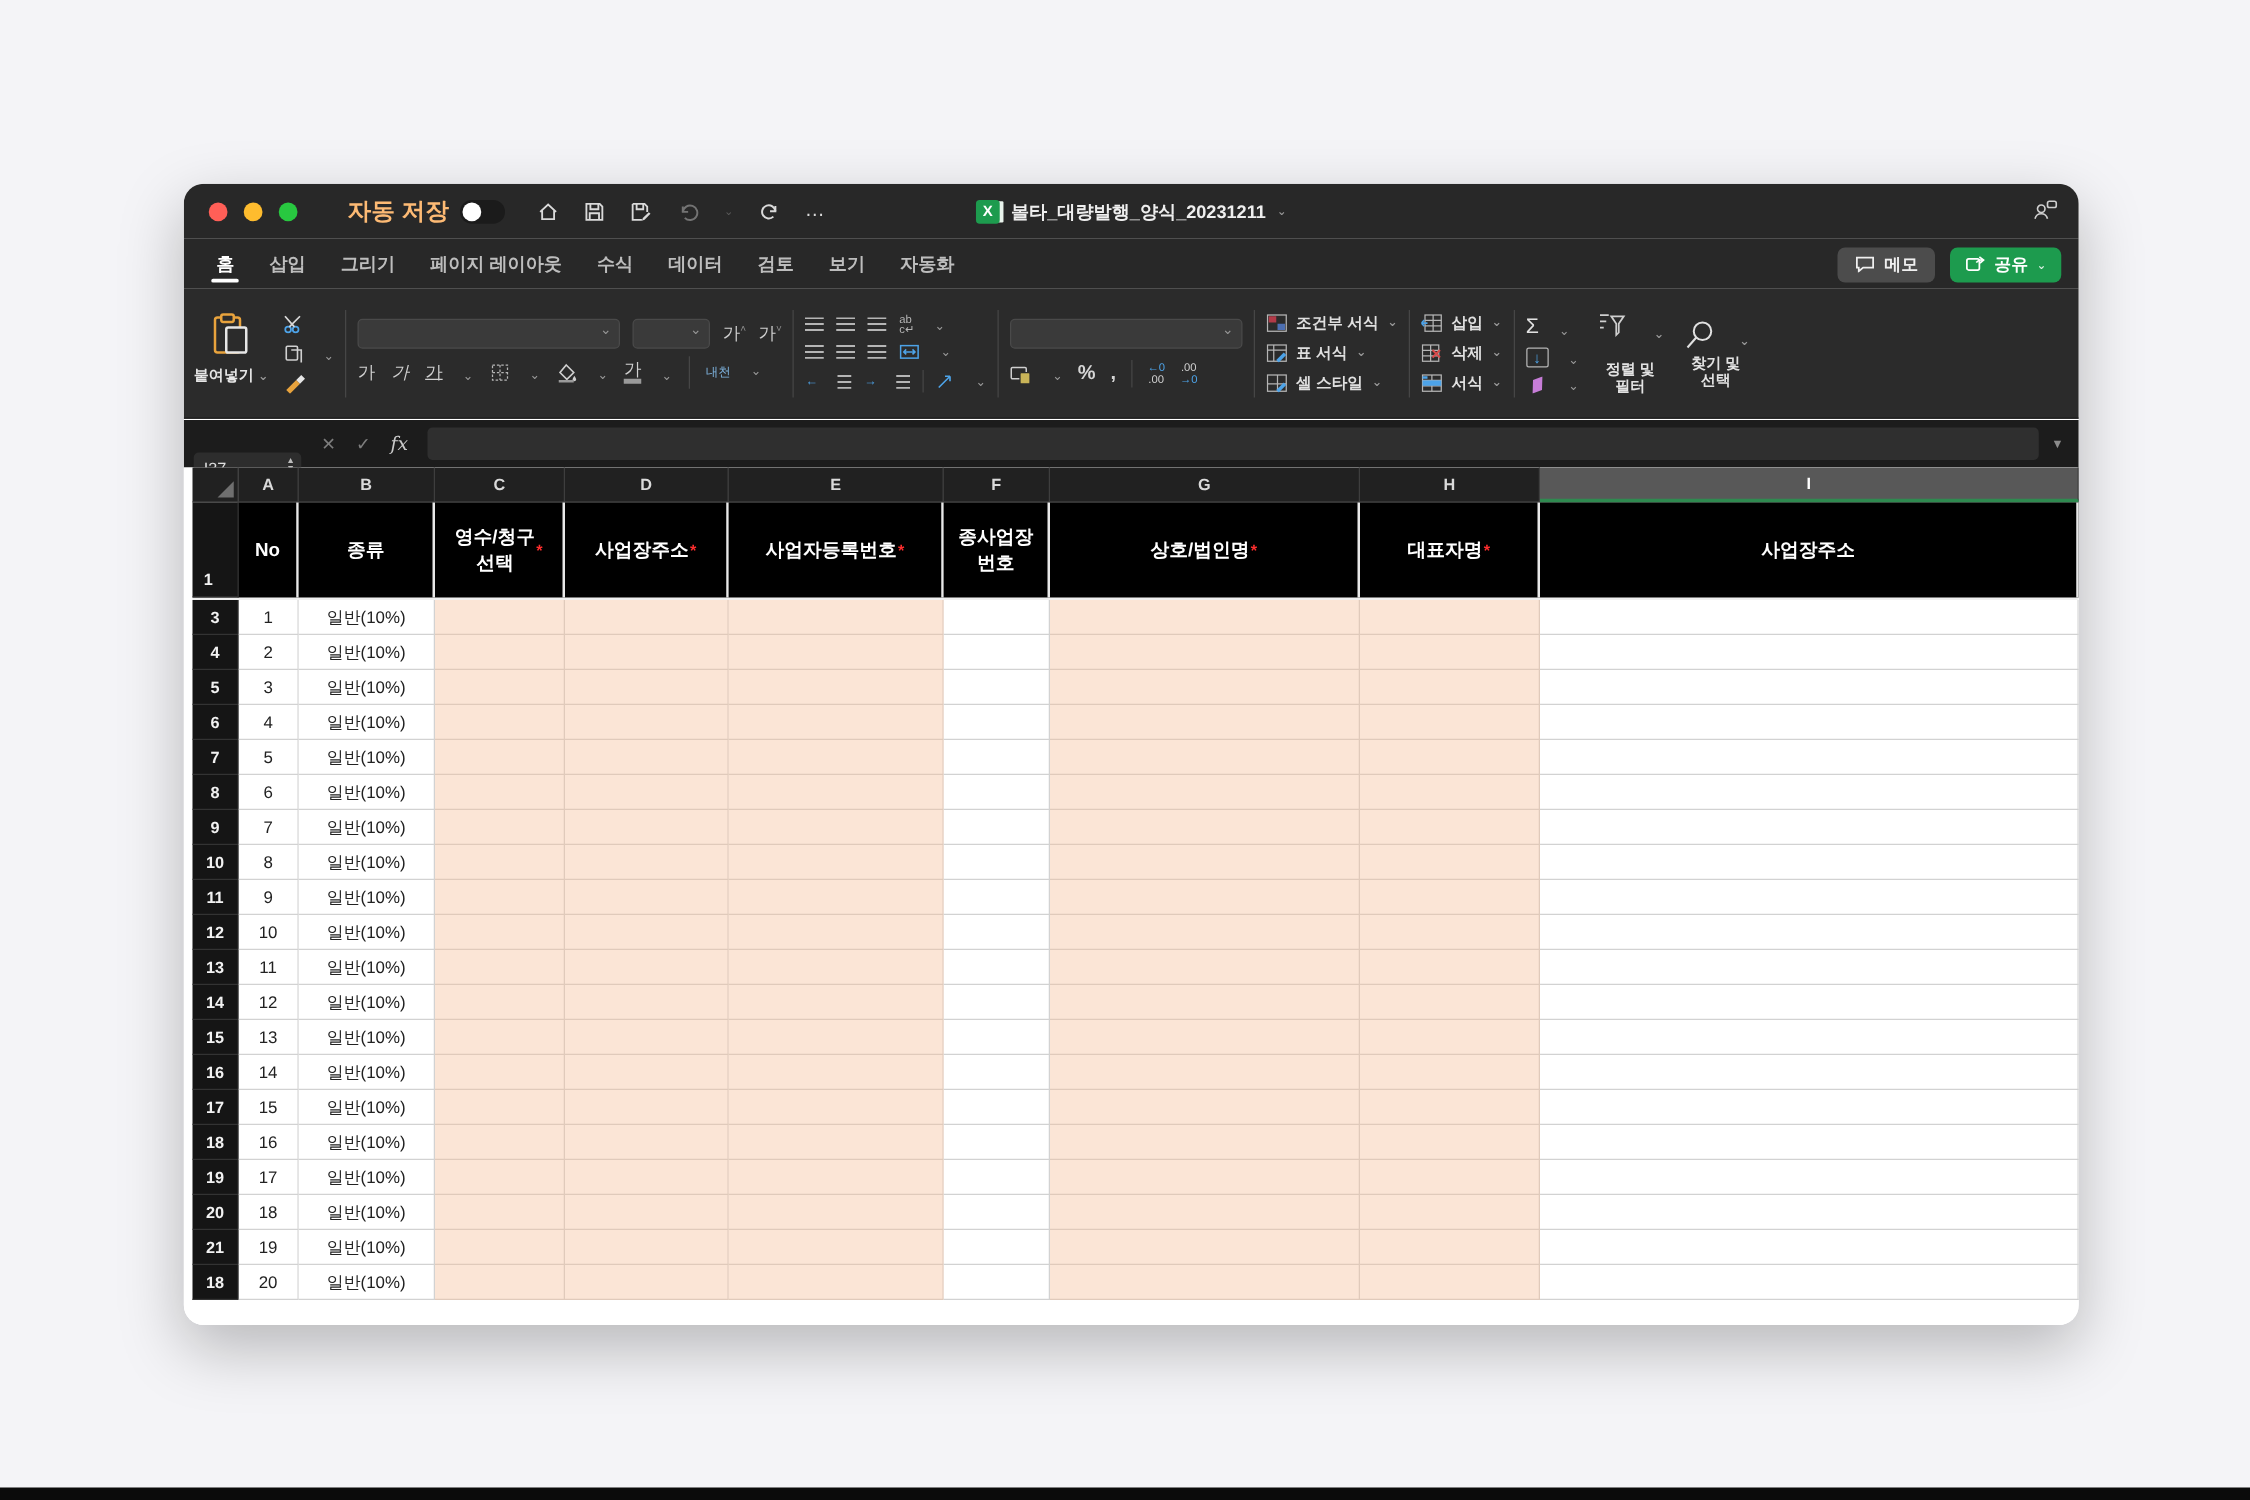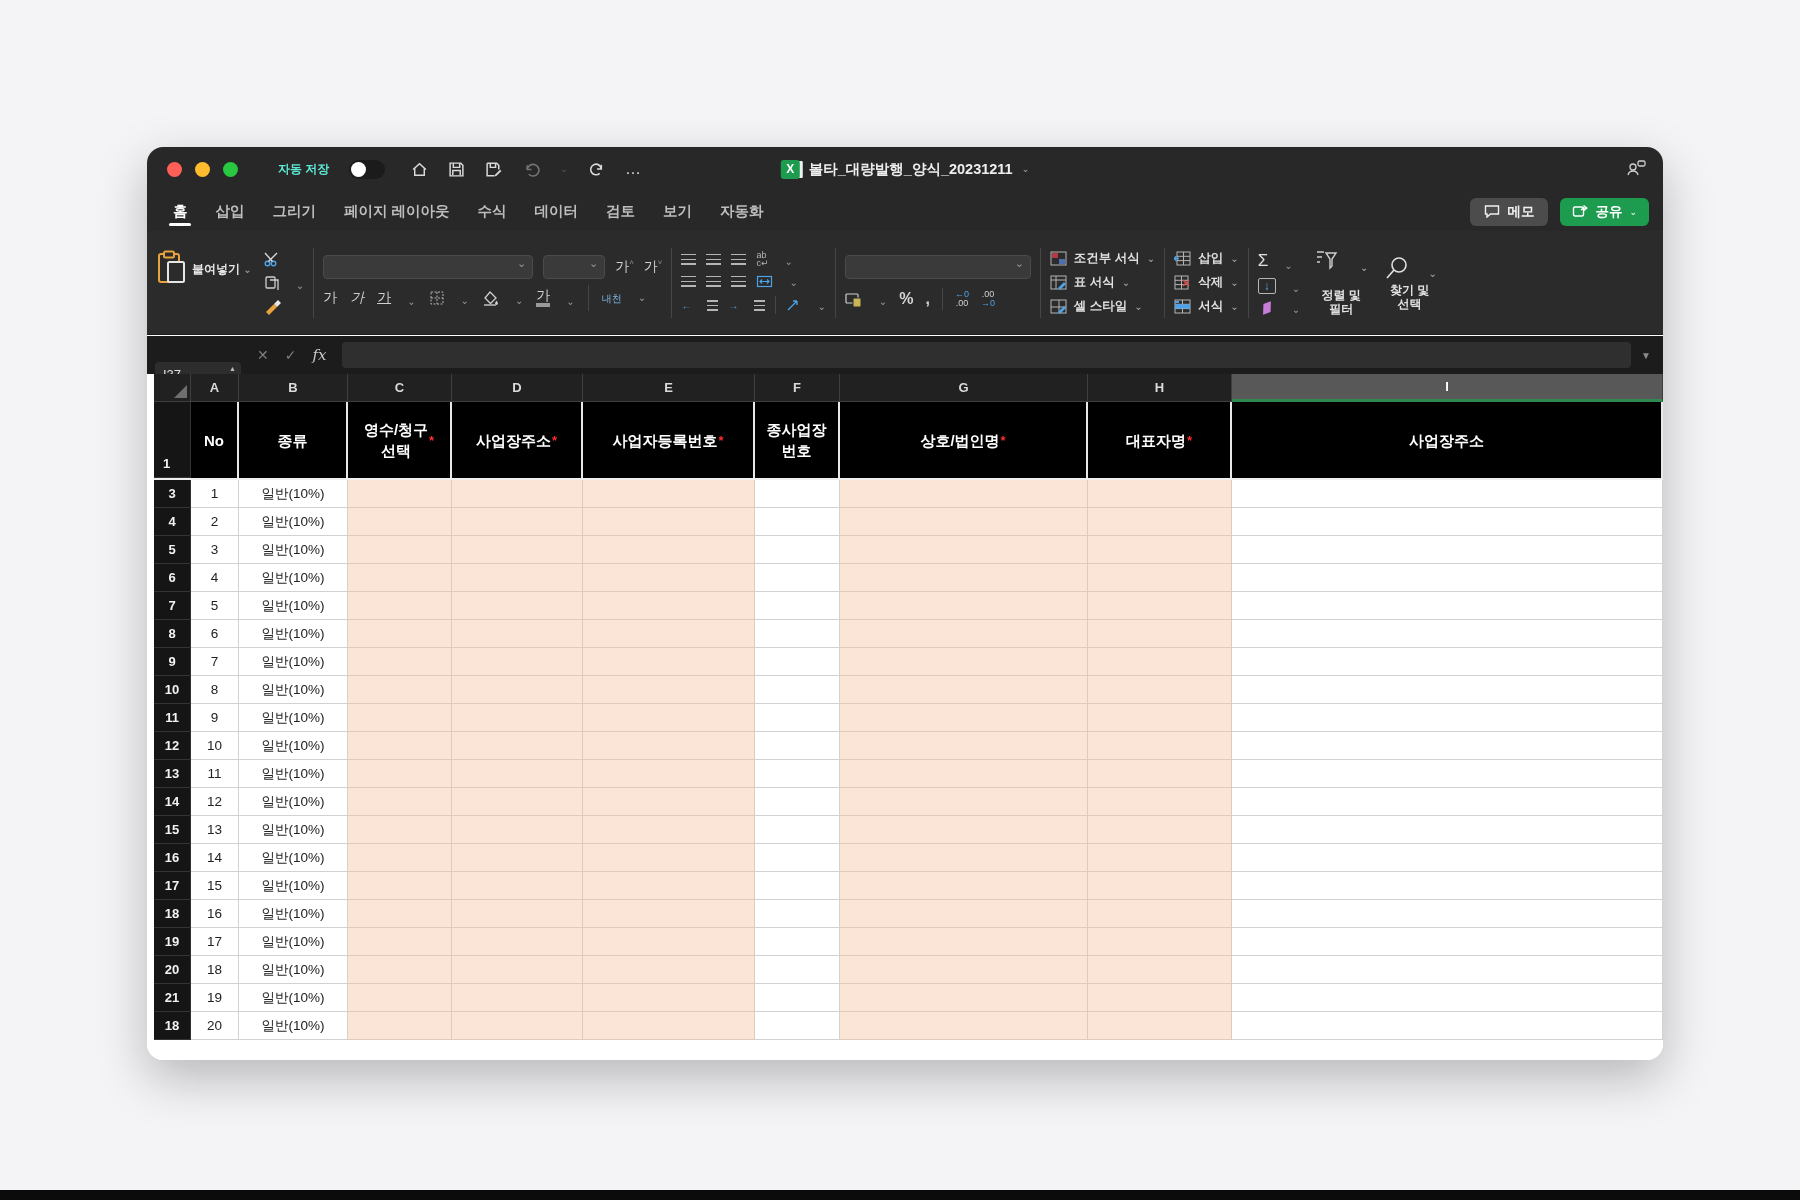--- a/index.html
+++ b/index.html
@@ -4,21 +4,21 @@
 <style>
   *{box-sizing:border-box;margin:0;padding:0;font-family:"Liberation Sans","DejaVu Sans",sans-serif;}
   html,body{width:1800px;height:1200px;background:#f4f4f7;overflow:hidden;position:relative;}
   .bottom-strip{position:absolute;left:0;bottom:0;width:1800px;height:10px;background:#0b0b0b;}
   .window{position:absolute;left:147px;top:147px;width:1516px;height:913px;background:#fff;border-radius:16px;overflow:hidden;box-shadow:0 18px 50px rgba(0,0,0,.25);}
   
   .titlebar{position:absolute;left:0;top:0;width:100%;height:44px;background:#282828;display:flex;align-items:center;}
   .lights{display:flex;gap:13px;margin-left:20px;}
   .light{width:15px;height:15px;border-radius:50%;}
   .l-red{background:#ff5f57}.l-yellow{background:#febc2e}.l-green{background:#28c840}
-  .autosave{display:flex;align-items:center;gap:20px;margin-left:40px;color:#5eead4;font-size:12px;font-weight:bold;}
+  .autosave{display:flex;align-items:center;gap:9px;margin-left:40px;color:#fdba74;font-size:19px;font-weight:bold;}
   .toggle{width:36px;height:19px;border-radius:10px;background:#1b1b1b;position:relative;}
   .knob{position:absolute;left:2px;top:2px;width:15px;height:15px;border-radius:50%;background:#fff;}
   .tb-icons{display:flex;align-items:center;gap:20px;margin-left:26px;color:#dadada;}
   .tb-icons svg{display:block}
   .dim{opacity:.45}
   .chev{font-size:9px;color:#9a9a9a;}
   .doc-title{position:absolute;left:50%;transform:translateX(-50%);display:flex;align-items:center;gap:9px;color:#eeeeee;font-size:14.5px;font-weight:bold;}
   .xl-icon{width:19px;height:19px;background:#1d9b4e;border-radius:3px;color:#fff;font-size:12px;font-weight:bold;display:flex;align-items:center;justify-content:center;position:relative;}
   .xl-icon::after{content:"";position:absolute;right:-3px;top:1px;width:8px;height:17px;background:#e9f3ec;border-radius:1px;z-index:-1;}
   .search{position:absolute;right:56px;top:9px;width:362px;height:26px;background:#3a3a3a;border:1px solid #555;border-radius:6px;display:flex;align-items:center;gap:8px;padding:0 10px;color:#a8a8a8;font-size:13.5px;font-weight:bold;}
@@ -30,21 +30,21 @@
   .tab.active::after{content:"";position:absolute;left:50%;transform:translateX(-50%);bottom:5px;width:22px;height:3px;background:#fff;border-radius:2px;}
   .tab-actions{position:absolute;right:14px;top:51px;display:flex;gap:12px;align-items:center;}
   .btn-memo{background:#4c4c4c;color:#f0f0f0;font-size:13.5px;font-weight:bold;border-radius:6px;height:28px;display:flex;align-items:center;gap:7px;padding:0 14px;}
   .btn-share{background:#1d9b4e;color:#fff;font-size:13.5px;font-weight:bold;border-radius:6px;height:28px;display:flex;align-items:center;gap:7px;padding:0 12px;}
   
   .ribbon{position:absolute;left:0;top:84px;width:100%;height:104px;background:#2b2b2b;border-bottom:1px solid #1d1d1d;display:flex;align-items:center;padding:0 8px;color:#c9c9c9;}
   .vdiv{width:1px;height:70px;background:#464646;margin:0 9px;flex:0 0 auto;}
   .rgroup{display:flex;flex-direction:column;justify-content:center;gap:6px;flex:0 0 auto;}
   .rrow{display:flex;align-items:center;gap:10px;}
   .paste-wrap{display:flex;align-items:flex-start;gap:12px;}
-  .paste-btn{display:flex;flex-direction:row;align-items:center;gap:3px;color:#e6e6e6;font-size:12px;font-weight:bold;}
+  .paste-btn{display:flex;flex-direction:column;align-items:center;gap:3px;color:#e6e6e6;font-size:12px;font-weight:bold;}
   .clip-col{display:flex;flex-direction:column;gap:8px;padding-top:2px;}
   .mini{display:flex;align-items:flex-end;gap:16px;}
   .dd{background:#3a3a3a;border:1px solid #4a4a4a;border-radius:4px;height:24px;position:relative;}
   .dd::after{content:"⌄";position:absolute;right:6px;top:1px;color:#9a9a9a;font-size:11px;}
   .w215{width:210px}.w64{width:62px}.w190{width:186px}
   .ga{font-size:14px;color:#d0d0d0;position:relative;}
   .ga sup{font-size:8px;color:#8f8f8f;}
   .glyph{font-size:14px;color:#d0d0d0;}
   .glyph.u{text-decoration:underline;}
   .glyph.i{font-style:italic;}

